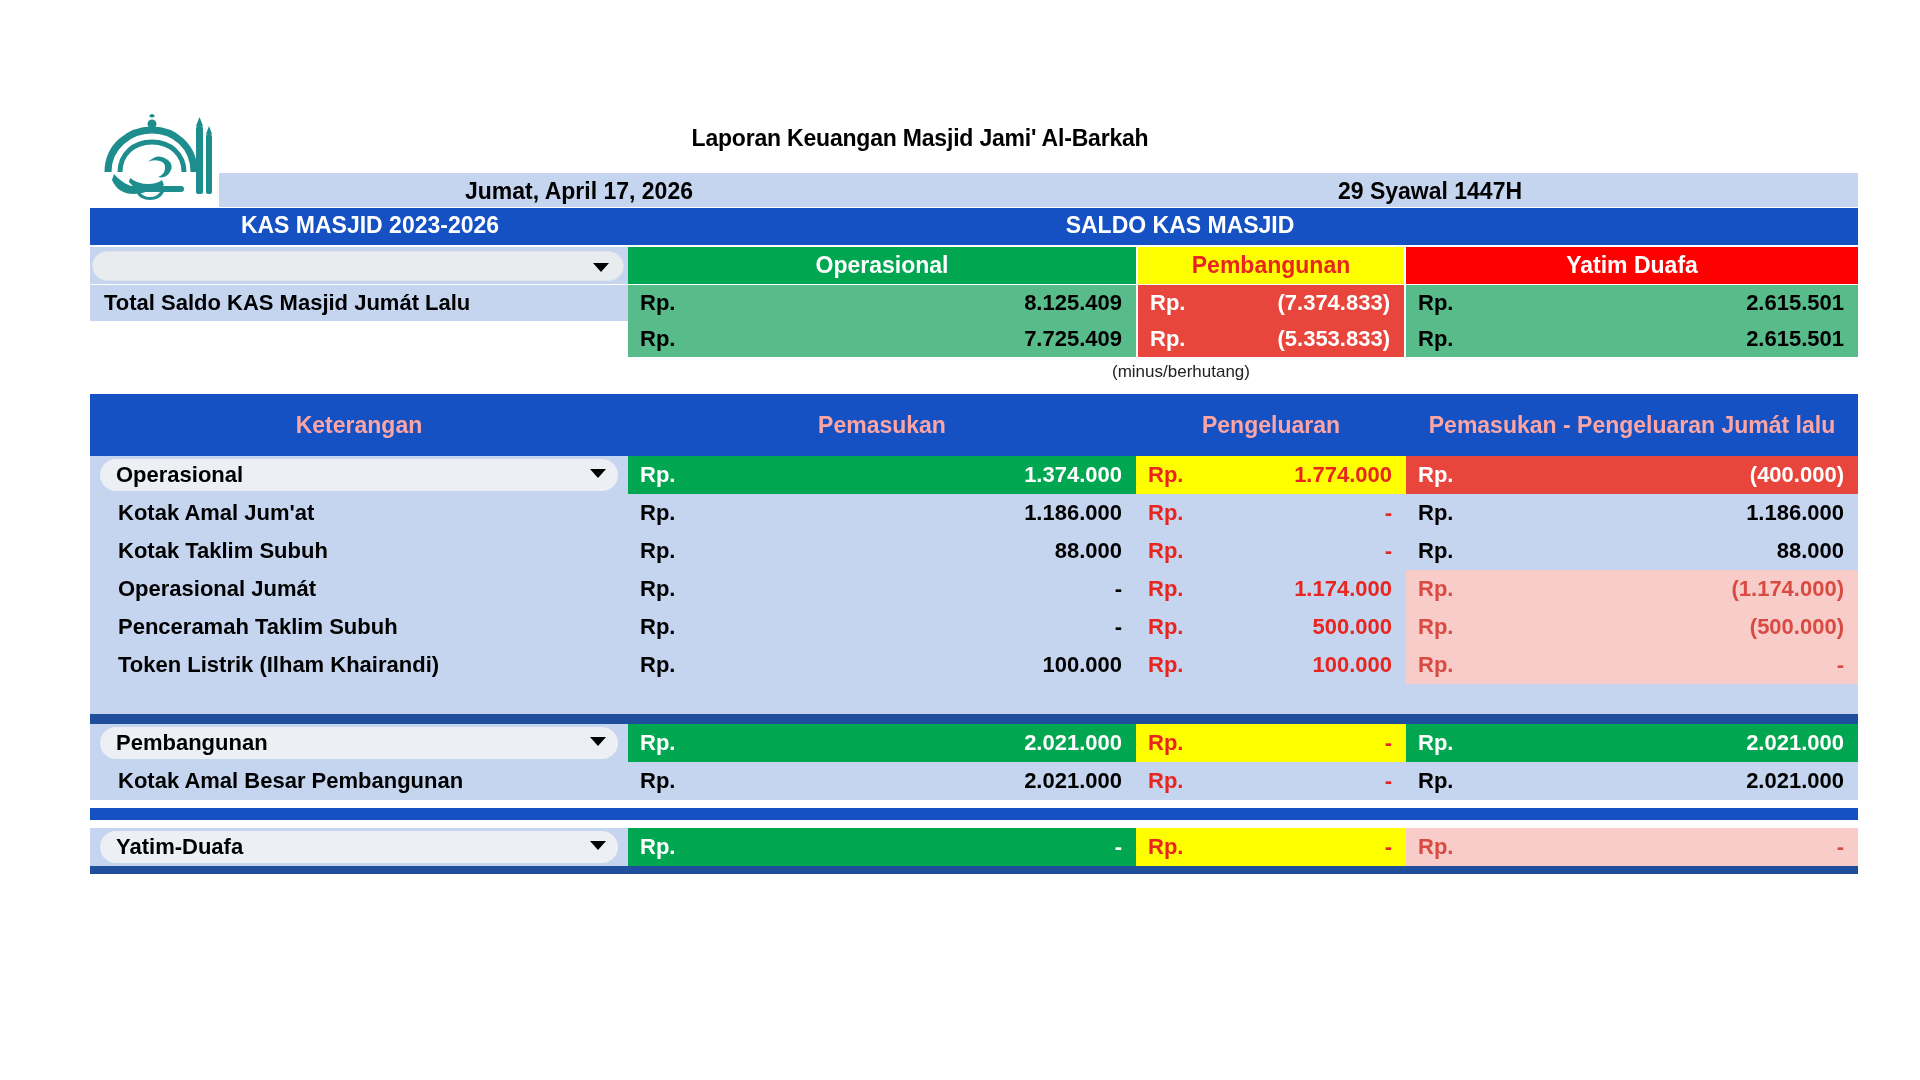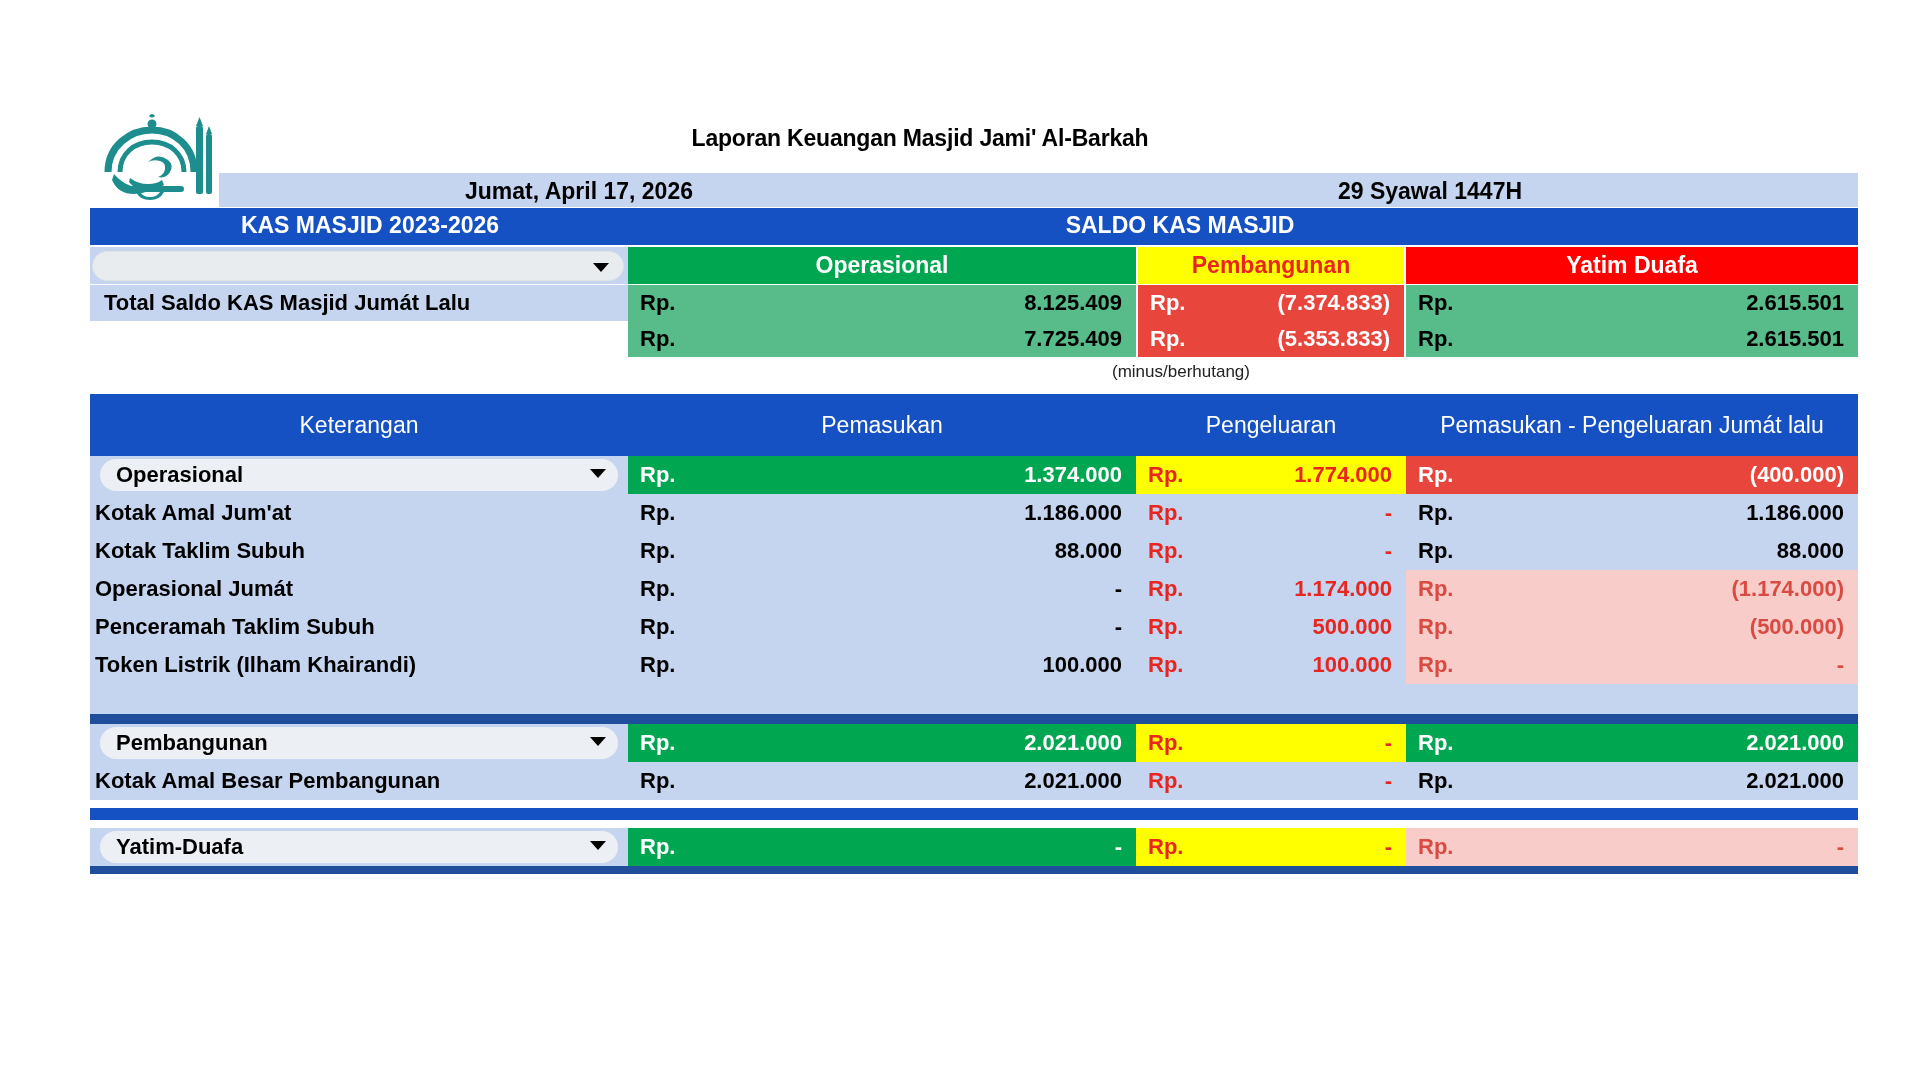--- a/index.html
+++ b/index.html
@@ -139,37 +139,37 @@
 
   
   #main-table { left: 90px; top: 394px; width: 1768px; }
 
   #mt-head {
     position: relative; width: 1768px; height: 62px;
     background: #1551c3;
   }
   .mh { position: absolute; top: 0; height: 100%;
         display: flex; align-items: center; justify-content: center;
-        color: #ffffff; font-size: 23px; font-weight: normal; text-align: center;
+        color: #fca5a5; font-size: 23px; font-weight: bold; text-align: center;
         line-height: 1.15; }
   .mh-ket  { left: 0px;    width: 538px; }
   .mh-pem  { left: 538px;  width: 508px; }
   .mh-pen  { left: 1046px; width: 270px; }
   .mh-sel  { left: 1316px; width: 452px; padding: 0 8px; }
 
   .mt-row { position: relative; width: 1768px; height: 38px; }
   .mt-row .c { position: absolute; top: 0; height: 100%; }
   .col-ket { left: 0px;    width: 538px; }
   .col-pem { left: 538px;  width: 508px; }
   .col-pen { left: 1046px; width: 270px; }
   .col-sel { left: 1316px; width: 452px; }
 
   .lbl-plain {
     background: #c5d5f0; height: 100%;
-    display: flex; align-items: center; padding-left: 5px;
+    display: flex; align-items: center; padding-left: 28px;
     font-size: 22px; font-weight: bold; color: #000; white-space: nowrap;
   }
   .lbl-group {
     background: #c5d5f0; height: 100%; position: relative;
   }
   .lbl-group .pill {
     position: absolute; left: 10px; top: 3px;
     width: 518px; height: 32px;
     background: #eceff3; border-radius: 16px;
     display: flex; align-items: center; padding-left: 16px;

